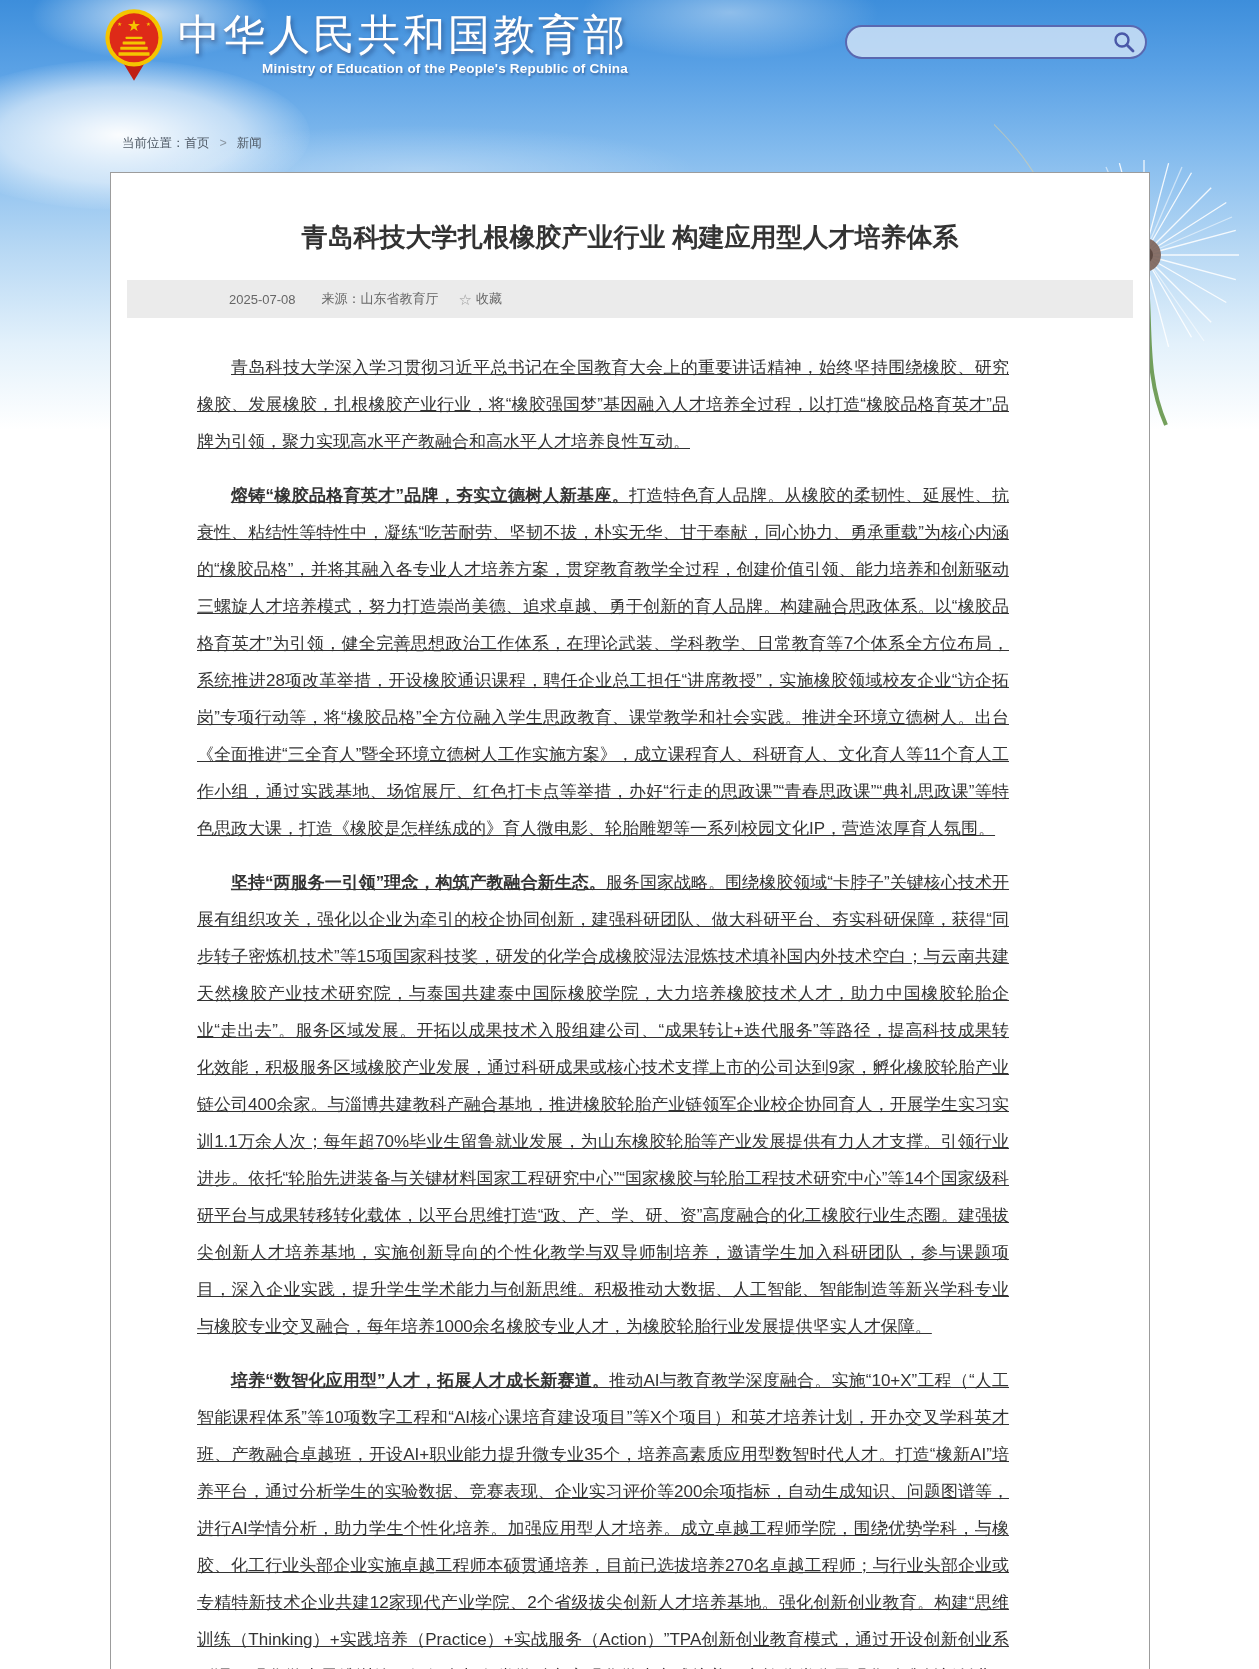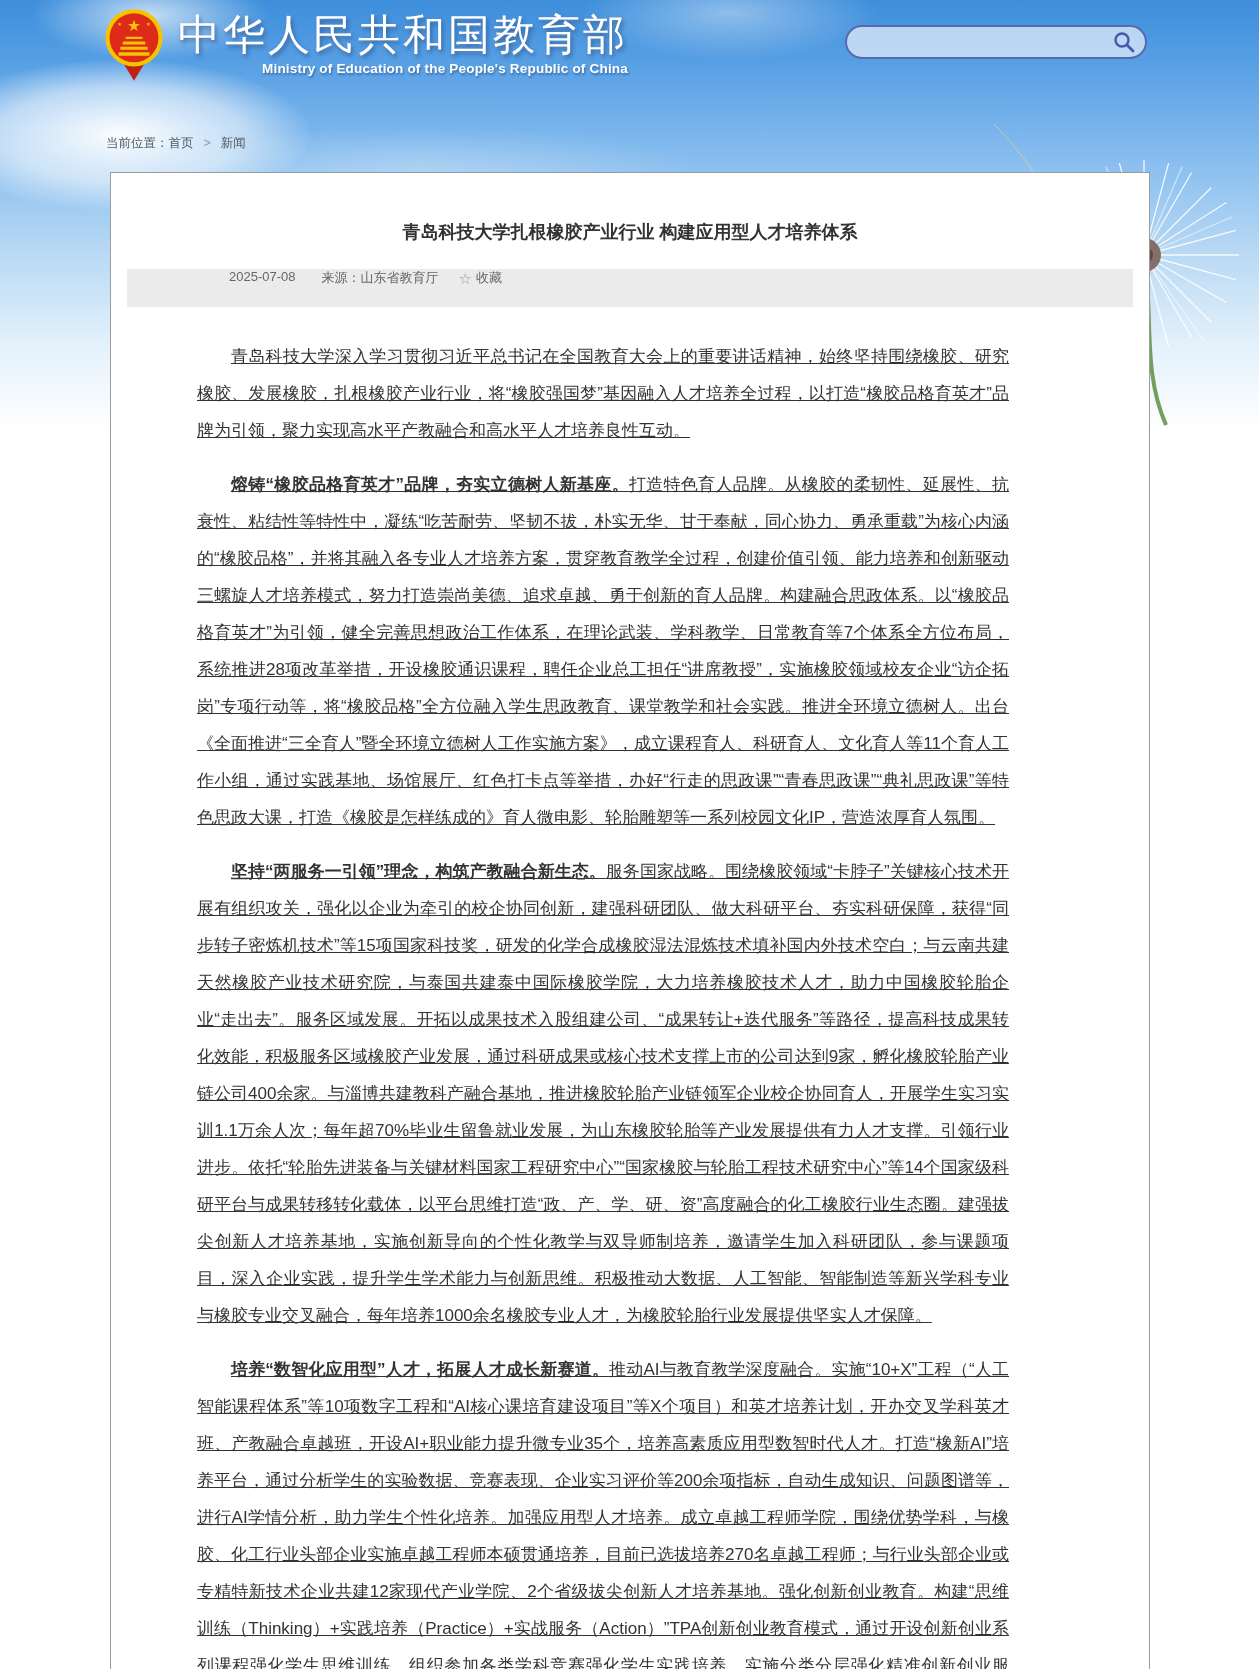--- a/index.html
+++ b/index.html
@@ -32,29 +32,29 @@
 
   
   .search { position:absolute; left:845px; top:25px; width:302px; height:34px; z-index:2;
     border:2px solid #5a68b0; border-radius:18px; background:rgba(228,238,250,.72);
     display:flex; align-items:center; }
   .search input { flex:1; min-width:0; border:none; background:transparent; outline:none;
     padding:0 12px; font-size:14px; color:#334; height:100%; border-radius:18px; }
   .search .mag { flex:0 0 auto; margin-right:9px; display:flex; cursor:pointer; }
 
   
-  .breadcrumb { position:absolute; left:106px; top:135px; z-index:2; font-size:12.5px; color:#4f5a66; }
+  .breadcrumb { position:absolute; left:122px; top:135px; z-index:2; font-size:12.5px; color:#4f5a66; }
   .breadcrumb a { color:#4f5a66; text-decoration:none; cursor:pointer; }
   .breadcrumb .sep { color:#8a96a2; margin:0 10px; }
 
   
   .card { position:absolute; left:110px; top:172px; width:1040px; min-height:1497px; z-index:1;
     background:#fff; border:1px solid #9c9c9c; padding-bottom:70px; }
-  .article-title { margin:47px 60px 25px; text-align:center; font-size:18px; font-weight:bold; color:#333; }
-  .meta { margin:0 16px; height:38px; background:#ebebeb; display:flex; align-items:flex-start;
+  .article-title { margin:47px 60px 25px; text-align:center; font-size:26px; font-weight:bold; color:#333; }
+  .meta { margin:0 16px; height:38px; background:#ebebeb; display:flex; align-items:center;
     font-size:13px; color:#666; padding-left:102px; }
   .meta .m-date { margin-right:26px; }
   .meta .m-source { margin-right:20px; }
   .fav { display:flex; align-items:center; cursor:pointer; color:#666; }
   .fav .star { font-size:15px; color:#999; margin-right:4px; line-height:1; }
   .article-body { margin:31px 140px 0 86px; font-size:17px; line-height:37px; color:#333; text-align:justify; }
   .article-body p { margin:0 0 17px; text-indent:2em;text-decoration:underline; }
   .article-body .lead { font-weight:bold; }
 </style>
 </head>

